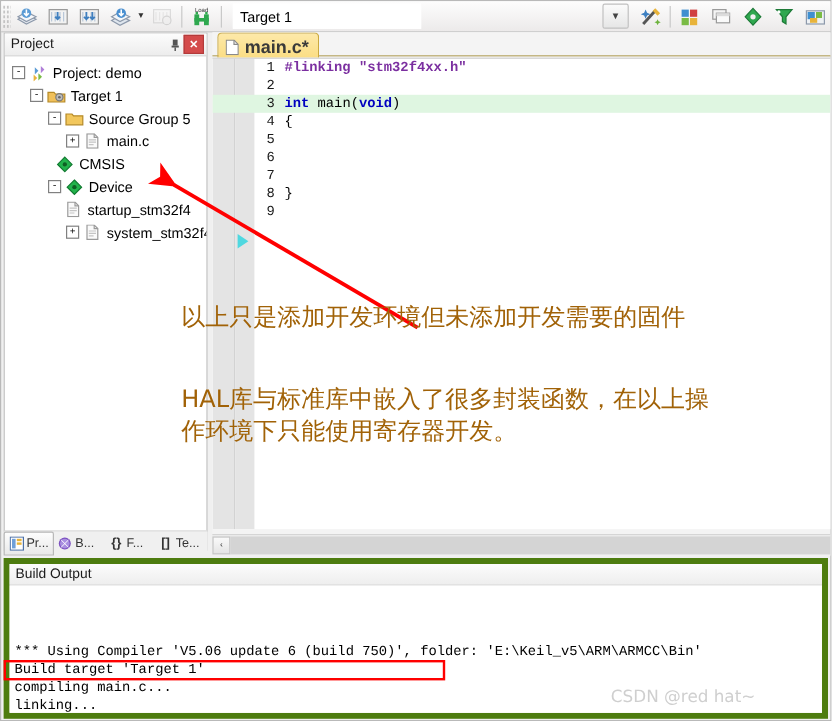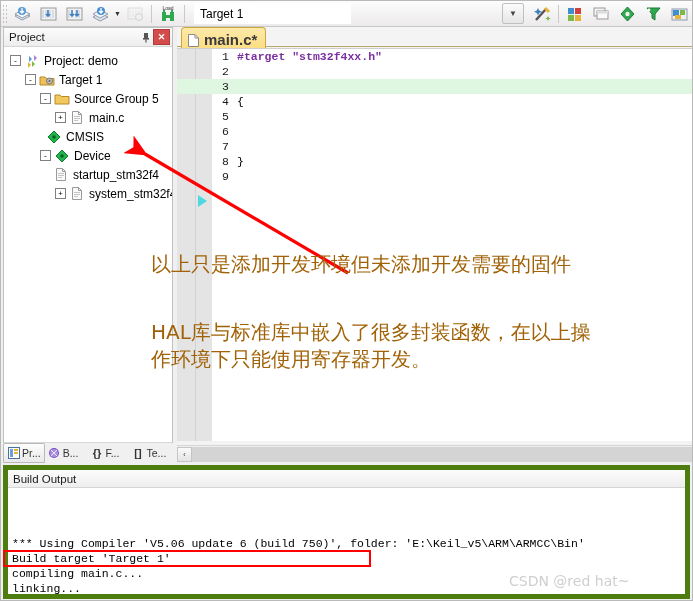--- a/index.html
+++ b/index.html
@@ -448,23 +448,23 @@
         <span>main.c*</span>
       </div>
     </div>
 
     <div class="code-area">
       <div class="gutter"></div>
       <div class="bookmarkcol"></div>
       <div class="arrowmark"></div>
       <div class="codelines">
 
-      <div class="cl"><span class="lnum">1</span><span class="ctext"><span class="prep">#target</span> <span class="str">"stm32f4xx.h"</span></span></div>
+      <div class="cl"><span class="lnum">1</span><span class="ctext"><span class="prep">#linking</span> <span class="str">"stm32f4xx.h"</span></span></div>
           <div class="cl"><span class="lnum">2</span><span class="ctext"></span></div>
-          <div class="cl hl"><span class="lnum">3</span></div>
+          <div class="cl hl"><span class="lnum">3</span><span class="ctext"><span class="kw">int</span> main(<span class="kw">void</span>)</span></div>
           <div class="cl"><span class="lnum">4</span><span class="ctext">{</span></div>
           <div class="cl"><span class="lnum">5</span><span class="ctext"></span></div>
           <div class="cl"><span class="lnum">6</span><span class="ctext"></span></div>
           <div class="cl"><span class="lnum">7</span><span class="ctext"></span></div>
           <div class="cl"><span class="lnum">8</span><span class="ctext">}</span></div>
           <div class="cl"><span class="lnum">9</span><span class="ctext"></span></div>
         </div>
     </div>
 
     <div class="ed-hscroll">

